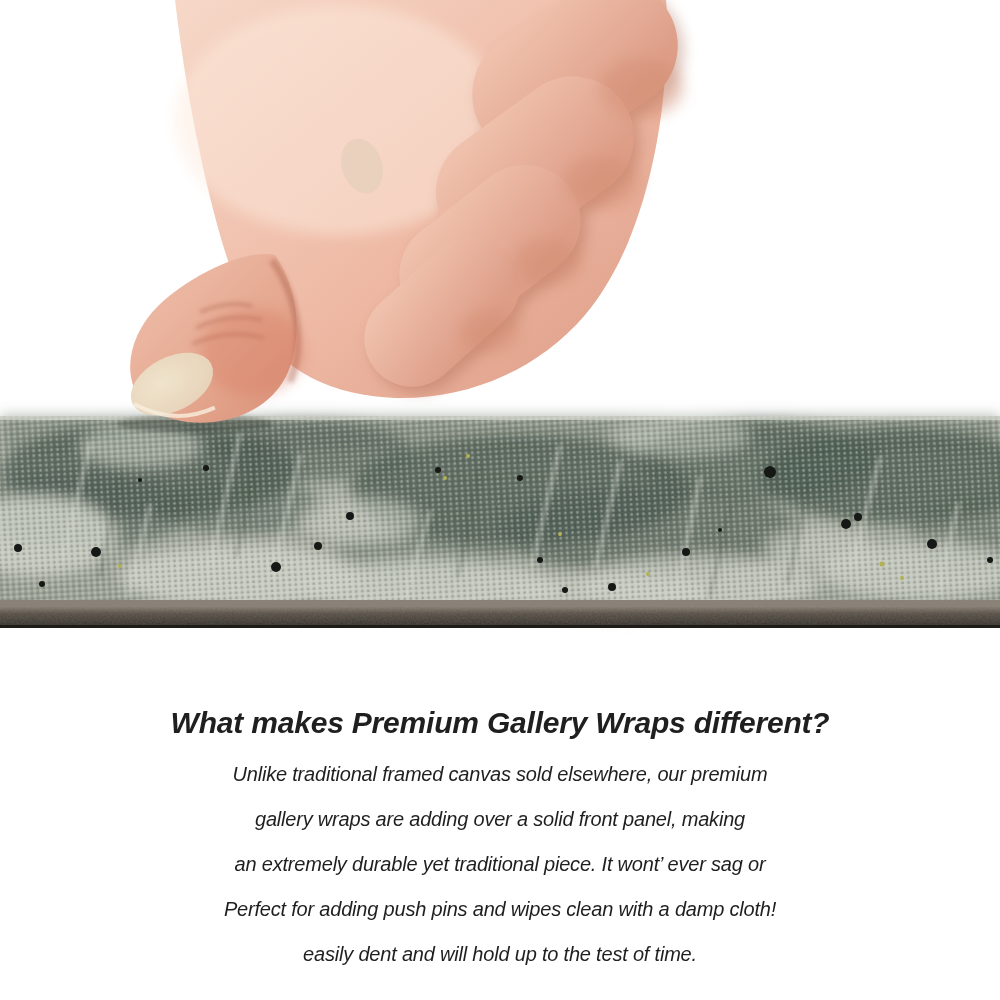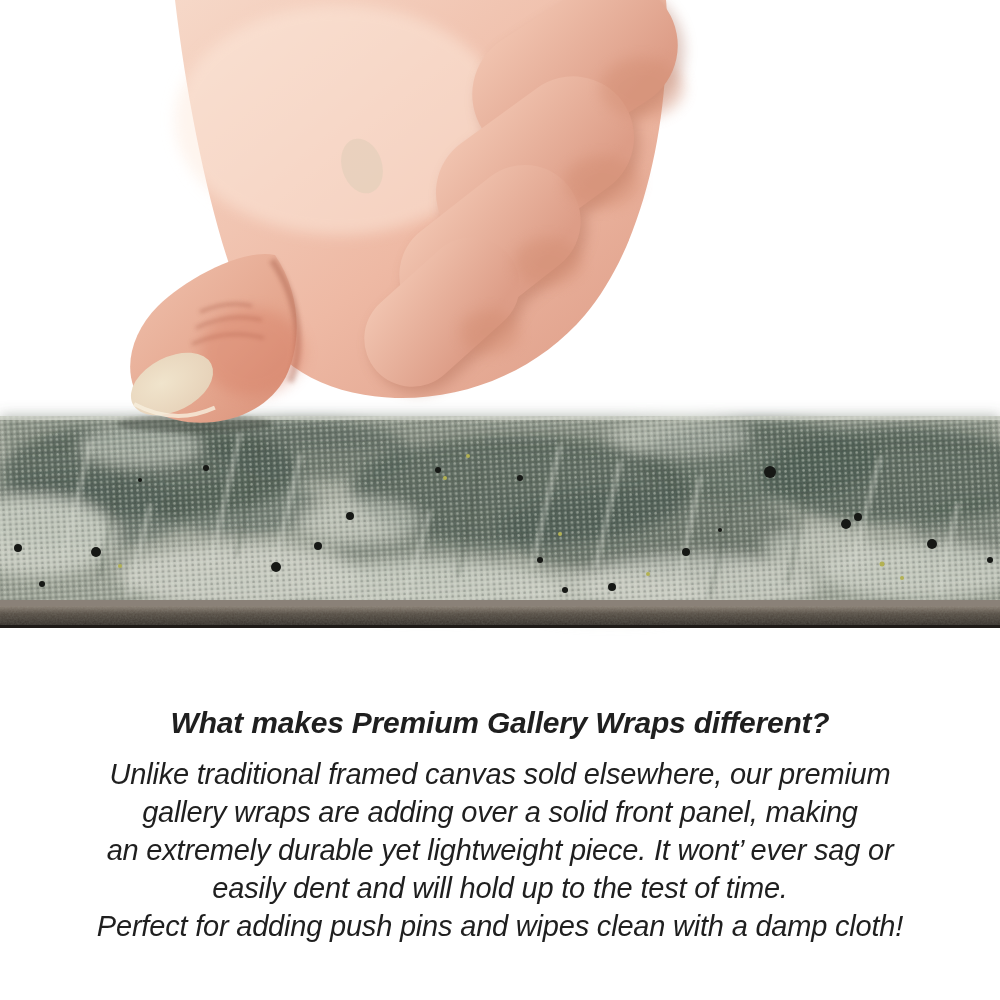--- a/index.html
+++ b/index.html
@@ -20,22 +20,22 @@
   }
   .caption h1{
     margin:0 0 13px 0;
     font-size:30px;
     line-height:38px;
     font-weight:700;
     letter-spacing:-0.2px;
     white-space:nowrap;
   }
   .caption p{
-    margin:0;
-    font-size:29px;
+    margin:7px;
+    font-size:20px;
     line-height:38px;
     font-weight:400;
     letter-spacing:-0.2px;
     white-space:nowrap;
   }
 </style>
 </head>
 <body>
 
 <div class="stage">
@@ -239,18 +239,18 @@
         <ellipse cx="172" cy="384" rx="44" ry="27" fill="url(#gNail)" transform="rotate(-27 172 384)"></ellipse>
         <path d="M 133 400 q 38 26 80 12" stroke="#f7efdd" stroke-width="4" fill="none" opacity="0.8" transform="rotate(-6 172 392)"></path>
       </g>
     </g>
   </svg>
 
   <div class="caption">
     <h1>What makes Premium Gallery Wraps different?</h1>
     <p>Unlike traditional framed canvas sold elsewhere, our premium</p>
     <p>gallery wraps are adding over a solid front panel, making</p>
-    <p>an extremely durable yet lightweight piece. It wont’ ever sag or</p>
+    <p>an extremely durable yet traditional piece. It wont’ ever sag or</p>
+    <p>Perfect for adding push pins and wipes clean with a damp cloth!</p>
     <p>easily dent and will hold up to the test of time.</p>
-    <p>Perfect for adding push pins and wipes clean with a damp cloth!</p>
   </div>
 
 </div>
 
 </body></html>

